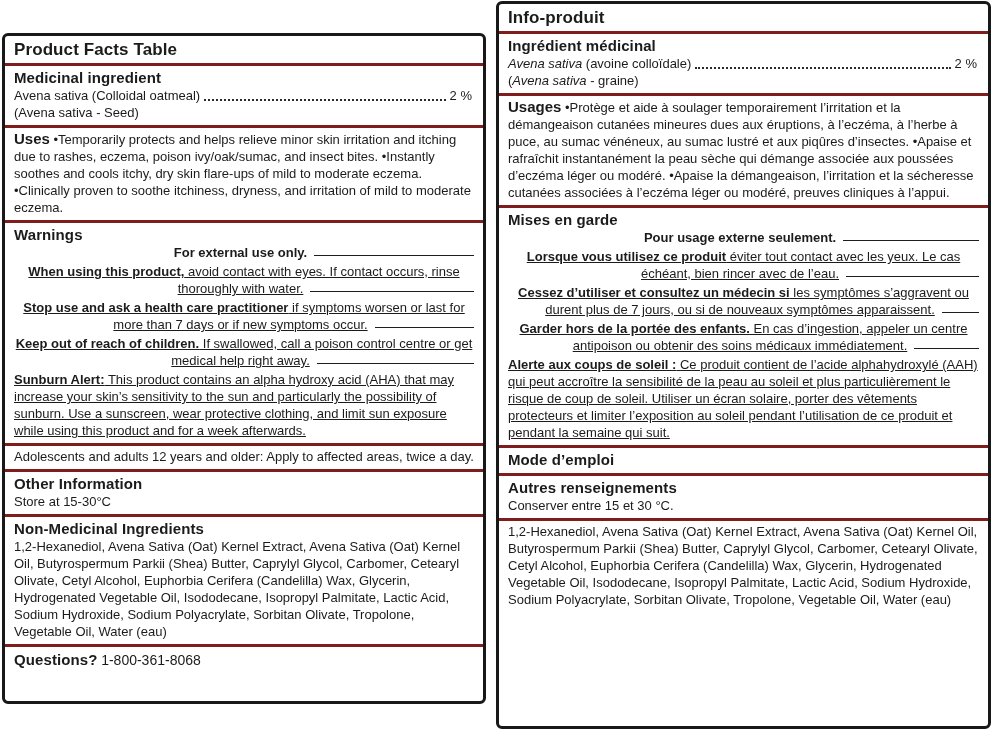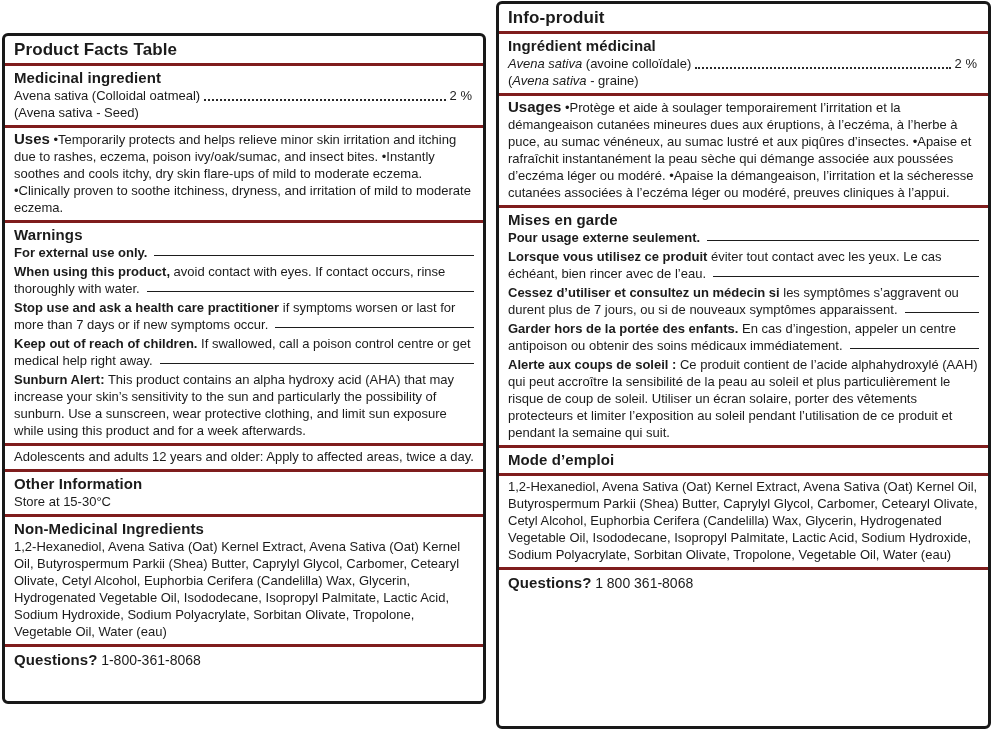--- a/index.html
+++ b/index.html
@@ -45,23 +45,23 @@
     line-height: 19px;
     letter-spacing: 0.1px;
   }
   .inline-heading {
     font-size: 15px;
     font-weight: bold;
   }
   .b  { font-weight: bold; }
   .it { font-style: italic; }
 
-  .witem { margin-top: 2px; }
+  .witem { margin-top: 2px; text-decoration: underline; }
   
-  .ruled { overflow: hidden; }
+  .ruled { overflow: hidden; text-align: center; }
   .ruled::after {
     content: "";
     display: inline-block;
     width: 100%;
     height: 0;
     border-top: 1.8px solid #1d1d1d;
     margin-left: 7px;
     margin-right: -100%;
     vertical-align: 1px;
   }
@@ -153,23 +153,24 @@
       <p class="witem ruled"><span class="b">Lorsque vous utilisez ce produit</span><span> éviter tout contact avec les yeux. Le cas échéant, bien rincer avec de l’eau.</span></p>
       <p class="witem ruled"><span class="b">Cessez d’utiliser et consultez un médecin si</span><span> les symptômes s’aggravent ou durent plus de 7 jours, ou si de nouveaux symptômes apparaissent.</span></p>
       <p class="witem ruled"><span class="b">Garder hors de la portée des enfants.</span><span> En cas d’ingestion, appeler un centre antipoison ou obtenir des soins médicaux immédiatement.</span></p>
       <p class="witem"><span class="b">Alerte aux coups de soleil :</span><span> Ce produit contient de l’acide alphahydroxylé (AAH) qui peut accroître la sensibilité de la peau au soleil et plus particulièrement le risque de coup de soleil. Utiliser un écran solaire, porter des vêtements protecteurs et limiter l’exposition au soleil pendant l’utilisation de ce produit et pendant la semaine qui suit.</span></p>
     </div>
 
     <div class="section">
       <div class="sec-heading">Mode d’emploi</div>
     </div>
 
+    <div class="section">
+      <div class="sec-heading">Autres renseignements</div>
+      <p>Conserver entre 15 et 30 °C.</p>
+    </div>
 
     <div class="section">
       <p>1,2-Hexanediol, Avena Sativa (Oat) Kernel Extract, Avena Sativa (Oat) Kernel Oil, Butyrospermum Parkii (Shea) Butter, Caprylyl Glycol, Carbomer, Cetearyl Olivate, Cetyl Alcohol, Euphorbia Cerifera (Candelilla) Wax, Glycerin, Hydrogenated Vegetable Oil, Isododecane, Isopropyl Palmitate, Lactic Acid, Sodium Hydroxide, Sodium Polyacrylate, Sorbitan Olivate, Tropolone, Vegetable Oil, Water (eau)</p>
     </div>
 
-    <div class="section q-section">
-      <p><span class="sec-heading">Questions?</span> <span class="q-phone">1 800 361-8068</span></p>
-    </div>
   </div>
 
 </div>
 
 </body></html>

